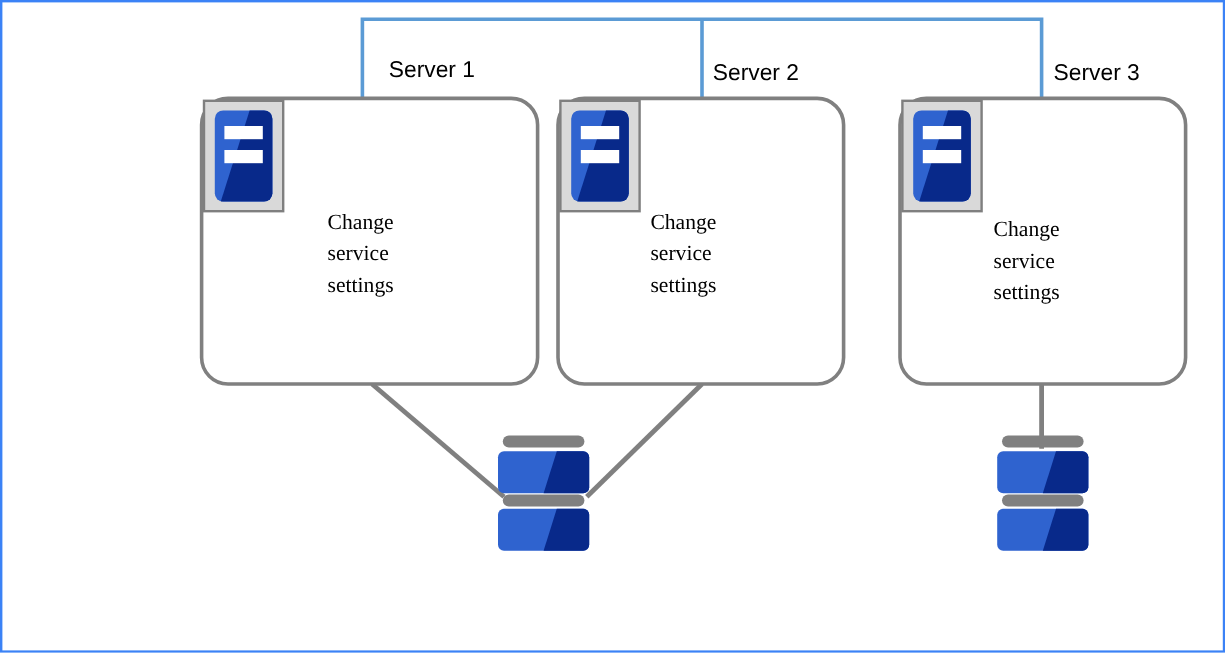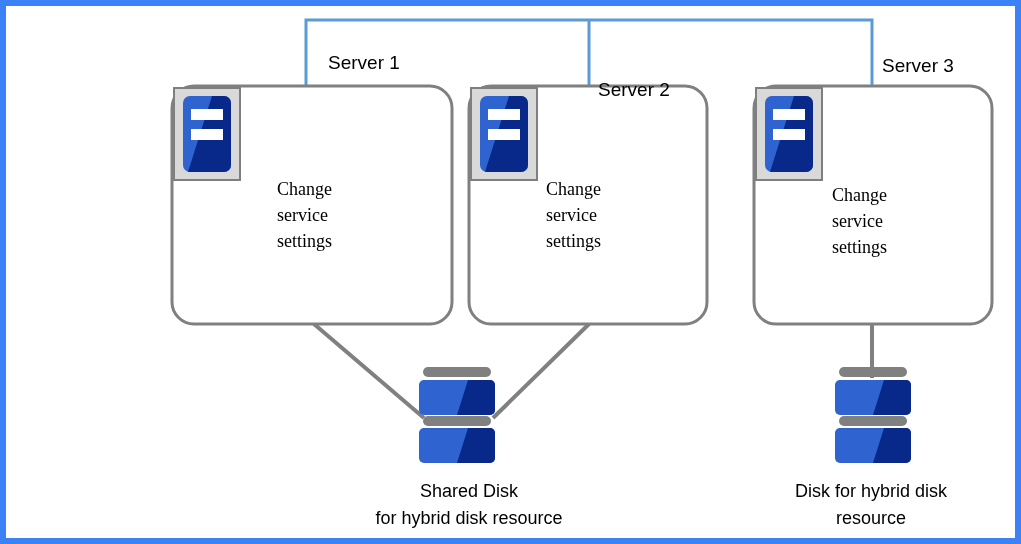--- a/index.html
+++ b/index.html
@@ -10,21 +10,21 @@
   }
   body {
     font-family: "Liberation Sans", sans-serif;
   }
   #canvas {
     position: relative;
     width: 1021px;
     height: 544px;
     background: #ffffff;
     box-sizing: border-box;
-    border: 6px solid #3b82f6;
+    border: 2px solid #3b82f6;
     overflow: hidden;
   }
   #svg-layer {
     position: absolute;
     left: 0;
     top: 0;
     width: 1021px;
     height: 544px;
   }
   .node-label {
@@ -131,37 +131,33 @@
       <rect x="833" y="361" width="68" height="10" rx="5" ry="5" fill="#808080"></rect>
       <rect x="829" y="374" width="76" height="35" rx="5" ry="5" fill="#2f63cf"></rect>
       <path d="M 878 374 L 900 374 A 5 5 0 0 1 905 379 L 905 404 A 5 5 0 0 1 900 409 L 867 409 Z" fill="#08298a"></path>
       <rect x="833" y="410" width="68" height="10" rx="5" ry="5" fill="#808080"></rect>
       <rect x="829" y="422" width="76" height="35" rx="5" ry="5" fill="#2f63cf"></rect>
       <path d="M 878 422 L 900 422 A 5 5 0 0 1 905 427 L 905 452 A 5 5 0 0 1 900 457 L 867 457 Z" fill="#08298a"></path>
     </g>
   </svg>
 
   <div class="node-label" style="left:322px; top:47px;">Server 1</div>
-  <div class="node-label" style="left:592px; top:50px;margin-top:24px;">Server 2</div>
+  <div class="node-label" style="left:592px; top:50px;">Server 2</div>
   <div class="node-label" style="left:876px; top:50px;text-align:right;">Server 3</div>
 
   <div class="box-text" style="left:271px; top:170px; width:160px;">Change
 service
 settings</div>
   <div class="box-text" style="left:540px; top:170px; width:160px;">Change
 service
 settings</div>
   <div class="box-text" style="left:826px; top:176px; width:160px;">Change
 service
 settings</div>
 
-  <div class="disk-caption" style="left:333px; top:472px; width:260px;">Shared Disk
-for hybrid disk resource</div>
-  <div class="disk-caption" style="left:755px; top:472px; width:220px;">Disk for hybrid disk
-resource</div>
 
   <div class="hit" style="left:166px; top:80px; width:280px; height:238px;"></div>
   <div class="hit" style="left:463px; top:80px; width:238px; height:238px;"></div>
   <div class="hit" style="left:748px; top:80px; width:238px; height:238px;"></div>
   <div class="hit" style="left:413px; top:360px; width:76px; height:98px;"></div>
   <div class="hit" style="left:829px; top:360px; width:76px; height:98px;"></div>
 
 </div>
 
 </body></html>

